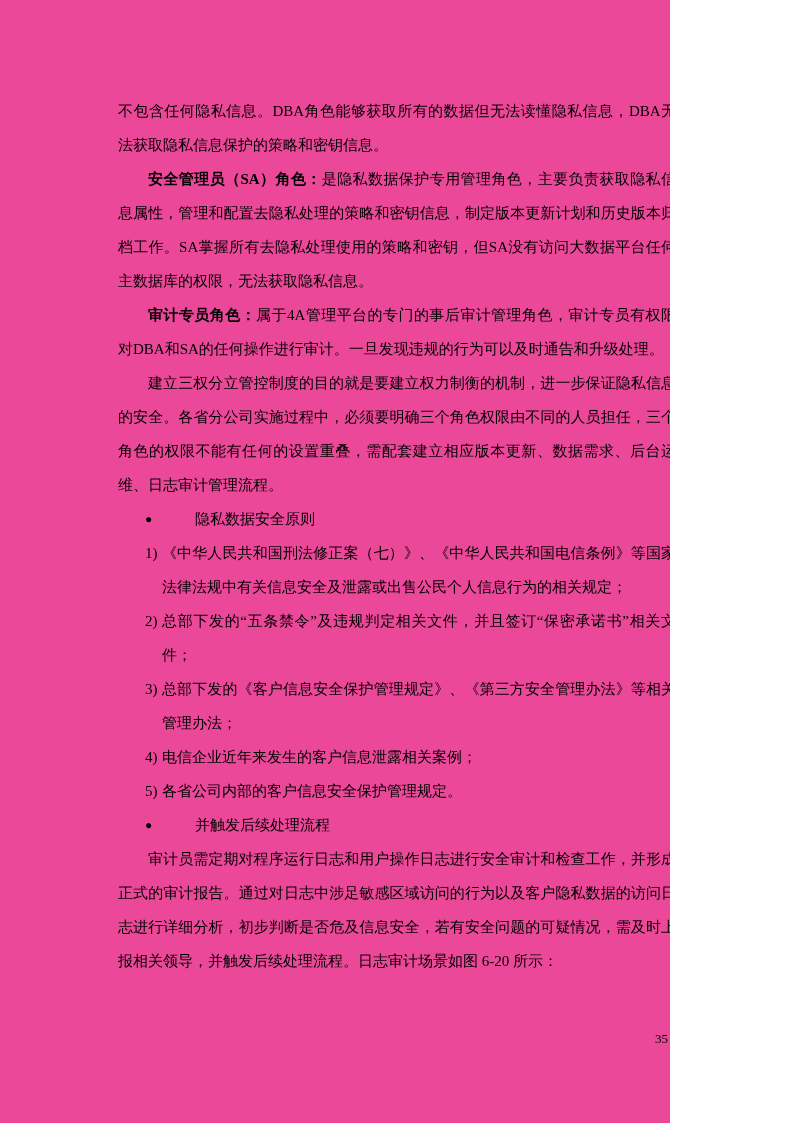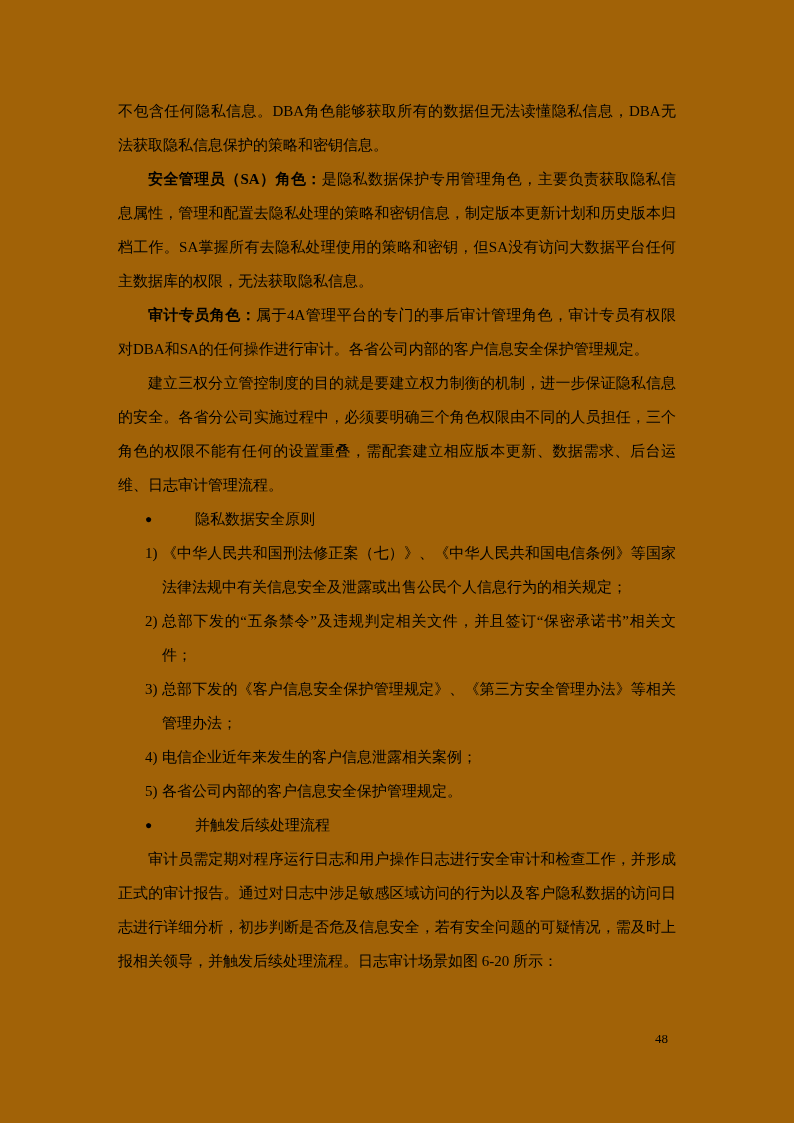--- a/index.html
+++ b/index.html
@@ -2,23 +2,23 @@
 <html><head>
 <meta charset="utf-8">
 <style>
   html, body {
     margin: 0;
     padding: 0;
     background: #ffffff;
   }
   .page {
     position: relative;
-    width: 794px;
+    width: 670px;
     height: 1123px;
-    background: #a16207;
+    background: #ec4899;
     color: #000000;
     font-family: "Liberation Serif", "DejaVu Serif", serif;
     overflow: hidden;
   }
   .content {
     position: absolute;
     top: 94px;
     left: 118px;
     width: 558px;
     font-size: 15px;
@@ -70,21 +70,21 @@
 </head>
 <body>
 
 <div class="page">
   <div class="content">
 
     <p class="para no-indent">不包含任何隐私信息。DBA角色能够获取所有的数据但无法读懂隐私信息，DBA无法获取隐私信息保护的策略和密钥信息。</p>
 
     <p class="para"><span class="lead">安全管理员（SA）角色：</span><span>是隐私数据保护专用管理角色，主要负责获取隐私信息属性，管理和配置去隐私处理的策略和密钥信息，制定版本更新计划和历史版本归档工作。SA掌握所有去隐私处理使用的策略和密钥，但SA没有访问大数据平台任何主数据库的权限，无法获取隐私信息。</span></p>
 
-    <p class="para"><span class="lead">审计专员角色：</span><span>属于4A管理平台的专门的事后审计管理角色，审计专员有权限对DBA和SA的任何操作进行审计。各省公司内部的客户信息安全保护管理规定。</span></p>
+    <p class="para"><span class="lead">审计专员角色：</span><span>属于4A管理平台的专门的事后审计管理角色，审计专员有权限对DBA和SA的任何操作进行审计。一旦发现违规的行为可以及时通告和升级处理。</span></p>
 
     <p class="para">建立三权分立管控制度的目的就是要建立权力制衡的机制，进一步保证隐私信息的安全。各省分公司实施过程中，必须要明确三个角色权限由不同的人员担任，三个角色的权限不能有任何的设置重叠，需配套建立相应版本更新、数据需求、后台运维、日志审计管理流程。</p>
 
     <div class="bullet-row">
       <span class="marker">●</span>
       <span>隐私数据安全原则</span>
     </div>
 
 
     <div class="numbered-item">
@@ -114,14 +114,14 @@
 
     <div class="bullet-row">
       <span class="marker">●</span>
       <span>并触发后续处理流程</span>
     </div>
 
     <p class="para">审计员需定期对程序运行日志和用户操作日志进行安全审计和检查工作，并形成正式的审计报告。通过对日志中涉足敏感区域访问的行为以及客户隐私数据的访问日志进行详细分析，初步判断是否危及信息安全，若有安全问题的可疑情况，需及时上报相关领导，并触发后续处理流程。日志审计场景如图 6-20 所示：</p>
 
   </div>
 
-  <div class="page-number">48</div>
+  <div class="page-number">35</div>
 </div>
 
 </body></html>

